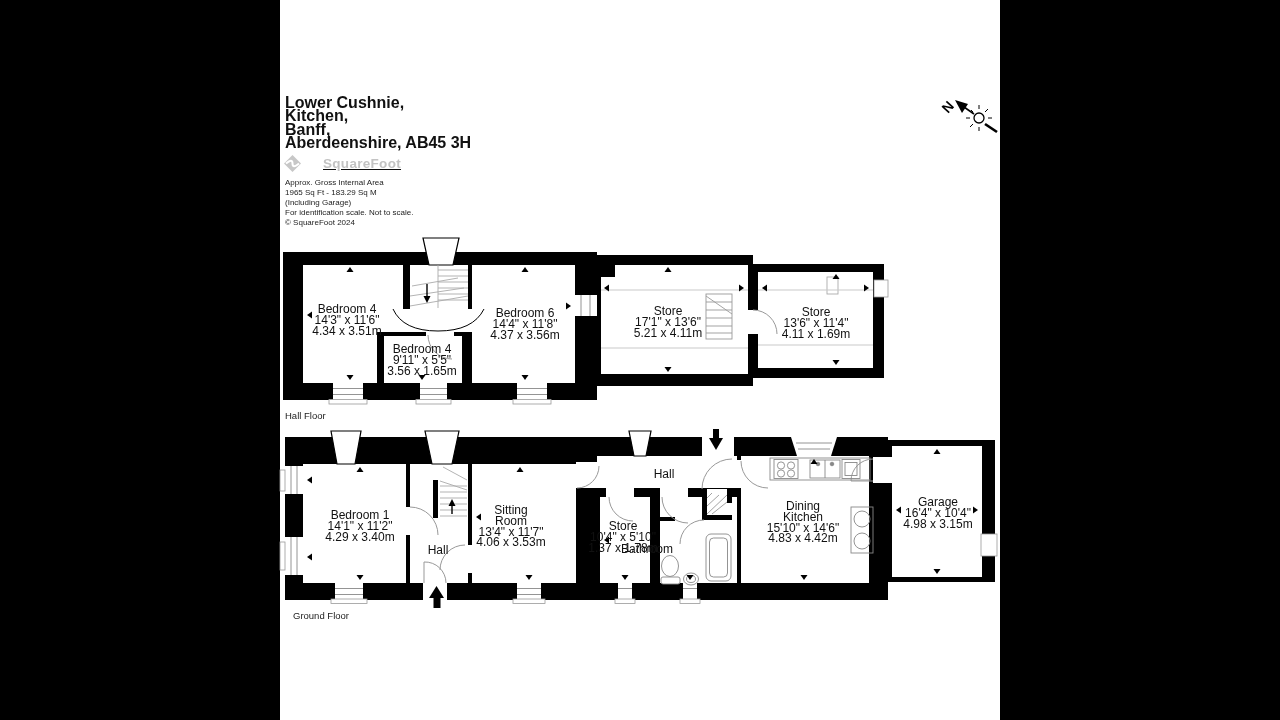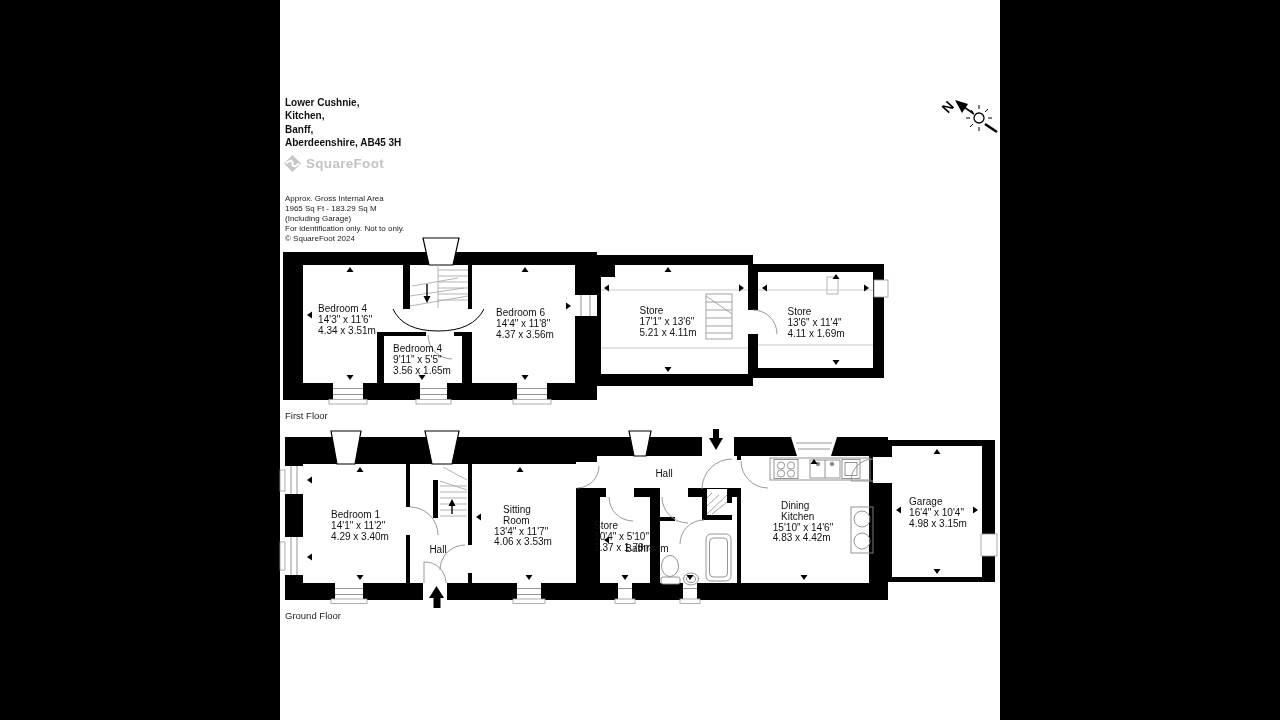--- a/index.html
+++ b/index.html
@@ -3,28 +3,28 @@
 <meta charset="utf-8">
 <style>
   html,body{margin:0;padding:0;}
   body{
     width:1280px;height:720px;position:relative;overflow:hidden;
     background:#000;
     font-family:"Liberation Sans", sans-serif;
   }
   #plan-svg{position:absolute;left:0;top:0;}
   .txt{position:absolute;color:#111;}
-  .address{left:285px;top:96px;font-size:10px;font-weight:bold;line-height:13.4px;}
-  .logo{left:284px;top:155px;display:flex;align-items:center;gap:5px;}
+  .address{left:285px;top:96px;font-size:16px;font-weight:bold;line-height:13.4px;}
+  .logo{left:284px;top:155px;display:flex;align-items:center;gap:22px;text-decoration:underline;}
   .logo-text{color:#c3c3c3;font-size:13.5px;font-weight:bold;letter-spacing:.3px;}
-  .area{left:285px;top:178px;font-size:8px;line-height:10.1px;color:#1c1c1c;margin-top:16px;}
+  .area{left:285px;top:178px;font-size:8px;line-height:10.1px;color:#1c1c1c;}
   .floor-label{font-size:9.5px;color:#1c1c1c;}
   .room-label{
-    transform:translateX(-50%);text-align:left;
-    font-size:10px;line-height:10.8px;white-space:nowrap;
+    transform:translateX(-50%);text-align:center;
+    font-size:12px;line-height:10.8px;white-space:nowrap;
   }
   .room-label .rn{white-space:normal;margin:0 auto;}
 </style>
 </head>
 <body>
 
 <svg id="plan-svg" width="1280" height="720" viewBox="0 0 1280 720">
 
   <rect x="280" y="0" width="720" height="720" fill="#fff"></rect>
 
@@ -315,26 +315,26 @@
     <polygon points="8.5,0 17,8.5 8.5,17 0,8.5" fill="#c7c7c7"></polygon>
     <path d="M 2 8.5 Q 8.5 3 8.5 8.5 Q 8.5 14 15 8.5" fill="none" stroke="#fff" stroke-width="2"></path>
   </svg>
   <span class="logo-text">SquareFoot</span>
 </div>
 
 <div class="txt area">
   <div>Approx. Gross Internal Area</div>
   <div>1965 Sq Ft  -  183.29 Sq M</div>
   <div>(Including Garage)</div>
-  <div>For identification only. Not to only.</div>
+  <div>For identification scale. Not to scale.</div>
   <div>© SquareFoot 2024</div>
 </div>
 
-<div class="txt floor-label" style="left:285px;top:410px">First Floor</div>
-<div class="txt floor-label" style="left:285px;top:610px">Ground Floor</div>
+<div class="txt floor-label" style="left:285px;top:410px">Hall Floor</div>
+<div class="txt floor-label" style="left:293px;top:610px">Ground Floor</div>
 
 <div class="txt room-label" style="left:347px;top:304px">
   <div>Bedroom 4</div>
   <div>14'3" x 11'6"</div>
   <div>4.34 x 3.51m</div>
 </div>
 <div class="txt room-label" style="left:422px;top:344px">
   <div>Bedroom 4</div>
   <div>9'11" x 5'5"</div>
   <div>3.56 x 1.65m</div>
@@ -356,21 +356,21 @@
 </div>
 
 <div class="txt room-label" style="left:360px;top:510px">
   <div>Bedroom 1</div>
   <div>14'1" x 11'2"</div>
   <div>4.29 x 3.40m</div>
 </div>
 <div class="txt room-label" style="left:438px;top:545px">
   <div>Hall</div>
 </div>
-<div class="txt room-label" style="left:523px;top:505px">
+<div class="txt room-label" style="left:511px;top:505px">
   <div class="rn" style="width:40px">Sitting Room</div>
   <div>13'4" x 11'7"</div>
   <div>4.06 x 3.53m</div>
 </div>
 <div class="txt room-label" style="left:664px;top:469px">
   <div>Hall</div>
 </div>
 <div class="txt room-label" style="left:623px;top:521px">
   <div>Store</div>
   <div>10'4" x 5'10"</div>

